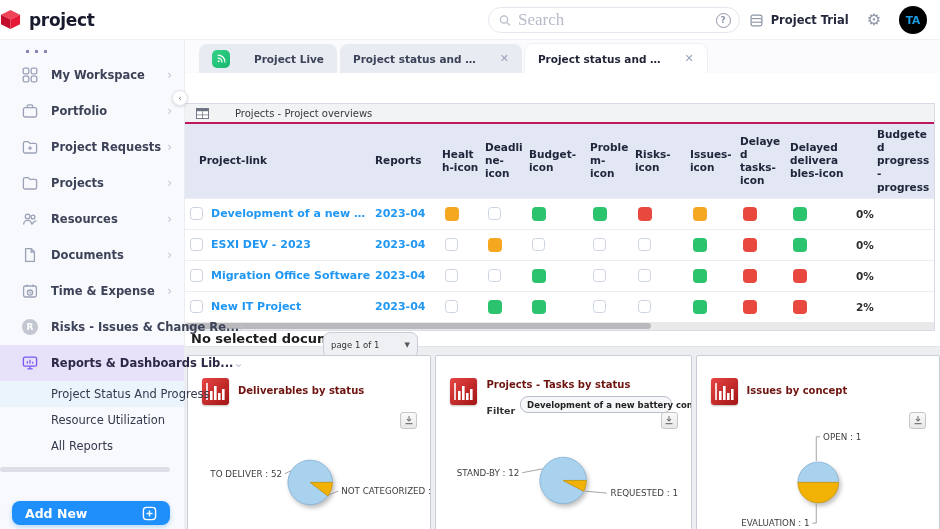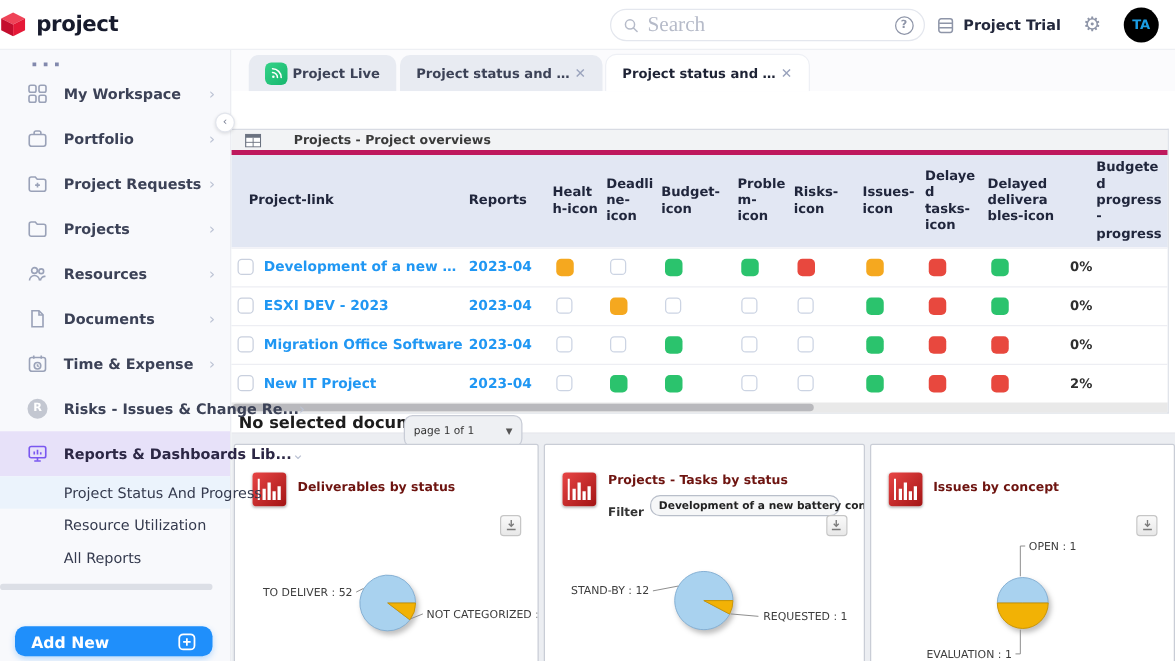--- a/index.html
+++ b/index.html
@@ -44,35 +44,35 @@
   .s-sub.active { background:#ebf3fc; }
   .side-divider { height:5px; width:170px; background:#dcdfe6; border-radius:3px; margin-top:8px; }
   .add-new { position:absolute; left:12px; right:14px; bottom:4px; height:24px; background:#1f8ffb;
     border-radius:8px; display:flex; align-items:center; justify-content:space-between; padding:0 13px;
     color:#fff; font-size:12.5px; font-weight:bold; cursor:pointer; box-shadow:0 2px 5px rgba(31,143,251,.3); }
 
   
   .main { position:absolute; top:40px; left:185px; right:0; bottom:0; background:#fff; }
   .tabstrip { height:33px; display:flex; align-items:flex-end; padding-left:14px; background:#fbfbfd; }
   .tab { height:29px; background:#e8ebf2; border-radius:8px 8px 0 0; margin-right:3px; display:flex;
-    align-items:center; gap:4px; padding:0 13px; font-size:10.5px; font-weight:bold; color:#3c4257; cursor:pointer; }
+    align-items:center; gap:24px; padding:0 13px; font-size:10.5px; font-weight:bold; color:#3c4257; cursor:pointer; }
   .tab.active { background:#fff; box-shadow:0 -1px 0 #eef0f5,1px 0 0 #eef0f5,-1px 0 0 #eef0f5; color:#1e2335; }
   .tab .x { color:#9aa3bd; font-size:11px; font-weight:normal; }
   .tab-live-ico { width:18px; height:18px; border-radius:5px; background:linear-gradient(135deg,#35d389,#17b express66e);
     background:linear-gradient(135deg,#35d389,#17b66e); display:flex; align-items:center; justify-content:center; }
   .collapse-btn { position:absolute; left:172px; top:90px; width:16px; height:16px; border-radius:50%;
     background:#fff; border:1px solid #e2e5ec; box-shadow:0 1px 3px rgba(0,0,0,.12); color:#7a8095;
     font-size:9px; display:flex; align-items:center; justify-content:center; z-index:25; cursor:pointer; }
 
   .content { position:absolute; top:33px; left:0; right:0; bottom:0; background:#fff; }
 
   
   .table-card { margin-top:30px; width:750px; border:1px solid #d8dbe3; border-left:none; background:#fff; }
-  .t-titlebar { height:20px; background:#f2f3f5; border-bottom:4px solid #be185d; display:flex;
-    align-items:center; padding-left:11px; gap:26px;font-weight:bold; }
+  .t-titlebar { height:20px; background:#f2f3f5; border-bottom:2px solid #be185d; display:flex;
+    align-items:center; padding-left:11px; gap:26px; }
   .t-title { font-size:10px; color:#3a3a3a; }
   .grid-row { display:grid; grid-template-columns:187px 67px 43px 44px 61px 45px 55px 50px 50px 60px 88px; }
   .thead { background:#e2e7f3; min-height:52px; }
   .thead .th { font-size:10.5px; font-weight:bold; color:#20263c; align-self:center; padding:4px 3px;
     line-height:1.25; word-break:break-word; }
   .thead .th.c0 { padding-left:14px; }
   .thead .th.c10 { padding-left:30px; }
   .tr { height:31px; border-top:1px solid #edeef3; background:#fff; }
   .td { display:flex; align-items:center; }
   .name-cell { gap:8px; padding-left:5px; }

